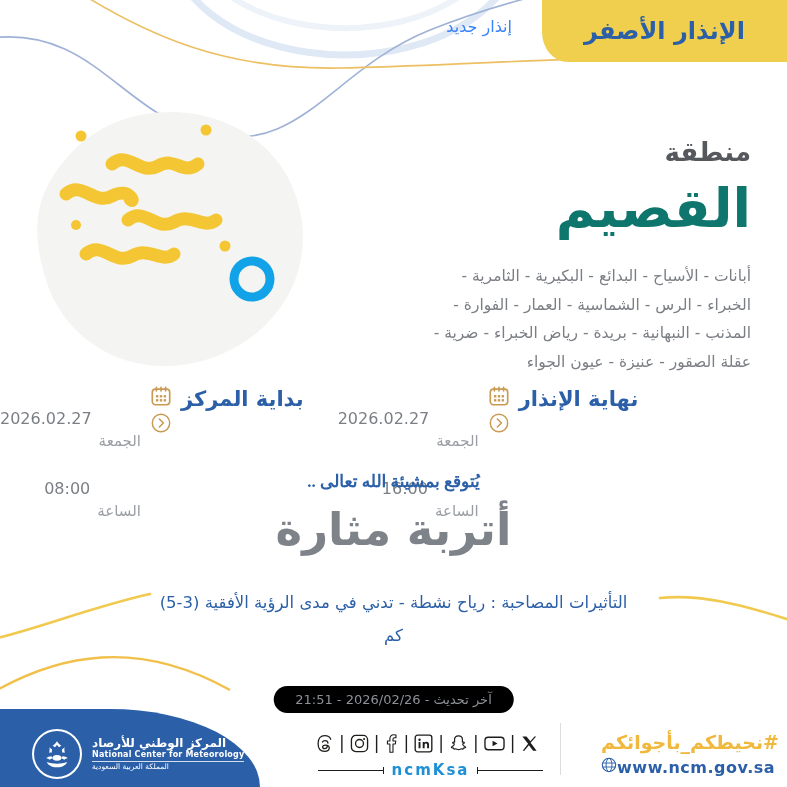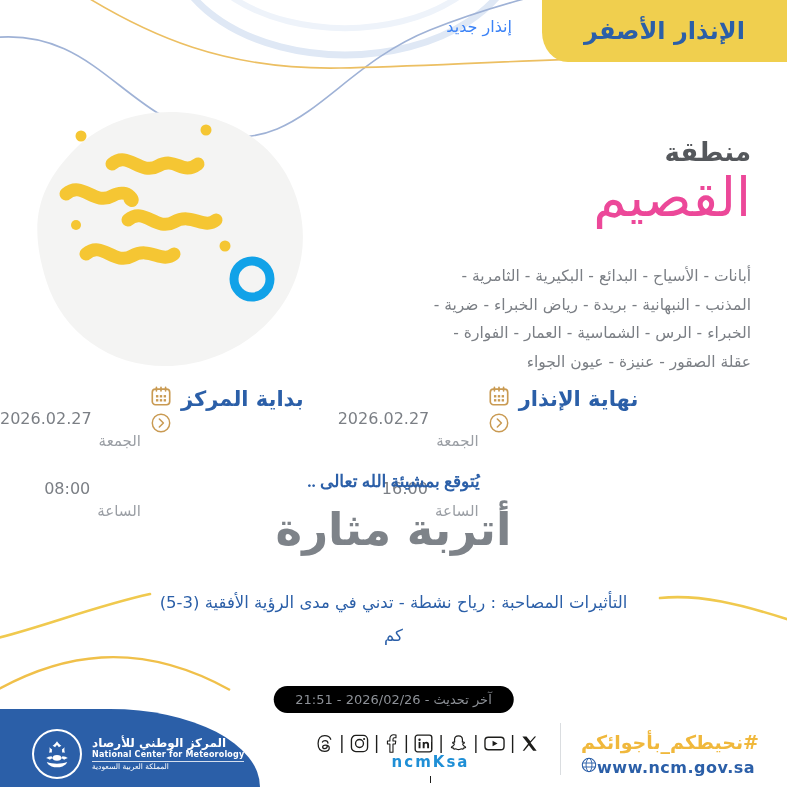--- a/index.html
+++ b/index.html
@@ -45,22 +45,22 @@
 
   
   .illus{position:absolute;left:24px;top:96px;width:300px;height:285px;z-index:4;}
 
   
   .region-label{
     position:absolute;right:36px;top:137px;
     color:#55585c;font-size:26px;font-weight:bold;z-index:5;
   }
   .region-name{
-    position:absolute;right:36px;top:167px;
-    color:#ec4899;font-size:54px;font-weight:normal;line-height:1.15;z-index:5;
+    position:absolute;right:36px;top:178px;
+    color:#0f766e;font-size:54px;font-weight:bold;line-height:1.15;z-index:5;
   }
   .cities{
     position:absolute;right:36px;top:262px;width:400px;
     color:#7b7f85;font-size:15.5px;line-height:1.85;text-align:right;z-index:5;
   }
 
   
   .daterow{
     position:absolute;left:0;right:0;top:383px;height:62px;z-index:5;
     display:flex;flex-direction:row-reverse;
@@ -123,32 +123,32 @@
   .logo-sub{color:#fff;font-size:7.5px;}
 
   .social{
     position:absolute;left:315px;bottom:34px;
     display:flex;flex-direction:row;align-items:center;gap:4px;
   }
   .social svg{display:block;}
   .sep{color:#1d1d1b;font-size:17px;line-height:1;margin:0 1px;}
   .handle-row{
     position:absolute;left:318px;bottom:8px;
-    display:flex;flex-direction:column;align-items:center;gap:8px;width:225px;
+    display:flex;flex-direction:row;align-items:center;gap:8px;width:225px;
   }
   .handle-line{flex:1;height:1px;background:#1d1d1b;position:relative;}
   .handle-line::after{content:"";position:absolute;right:0;top:-3px;width:1px;height:7px;background:#1d1d1b;}
   .handle-line.rev::after{left:0;right:auto;}
   .handle-text{color:#1f8fd6;font-size:15px;font-weight:bold;letter-spacing:2px;direction:ltr;}
 
   .divider-vert{
     position:absolute;left:560px;bottom:12px;width:1px;height:52px;background:#dadde0;
   }
   .right-footer{
-    position:absolute;right:28px;bottom:10px;
+    position:absolute;right:8px;bottom:10px;
     display:flex;flex-direction:column;align-items:flex-end;gap:4px;
   }
   .hashtag{color:#F0B83C;font-size:19px;font-weight:bold;direction:rtl;}
   .weburl-row{display:flex;flex-direction:row-reverse;align-items:center;}
   .weburl{color:#2B5FA8;font-size:16px;font-weight:bold;letter-spacing:.5px;direction:ltr;}
 </style>
 </head>
 <body>
 
 <div class="stage">
@@ -190,22 +190,22 @@
       <path d="M62 158 C 78 144 90 170 108 160 C 126 150 138 168 150 158"></path>
     </g>
     <circle cx="228" cy="183" r="18" fill="none" stroke="#11A2E8" stroke-width="9"></circle>
   </svg>
 
   <div class="region-label">منطقة</div>
   <div class="region-name">القصيم</div>
 
   <div class="cities">
     <div>أبانات - الأسياح - البدائع - البكيرية - الثامرية -</div>
+    <div>الخبراء - الرس - الشماسية - العمار - الفوارة -</div>
     <div>المذنب - النبهانية - بريدة - رياض الخبراء - ضرية -</div>
-    <div>الخبراء - الرس - الشماسية - العمار - الفوارة -</div>
     <div>عقلة الصقور - عنيزة - عيون الجواء</div>
   </div>
 
   <div class="daterow">
 
     <div class="dateblock start">
       <span class="date-title">بداية المركز</span>
       <span class="date-icons">
         <svg width="22" height="22" viewBox="0 0 24 24">
           <rect x="2.5" y="4.5" width="19" height="17" rx="3.5" fill="none" stroke="#C99A52" stroke-width="1.8"></rect>

